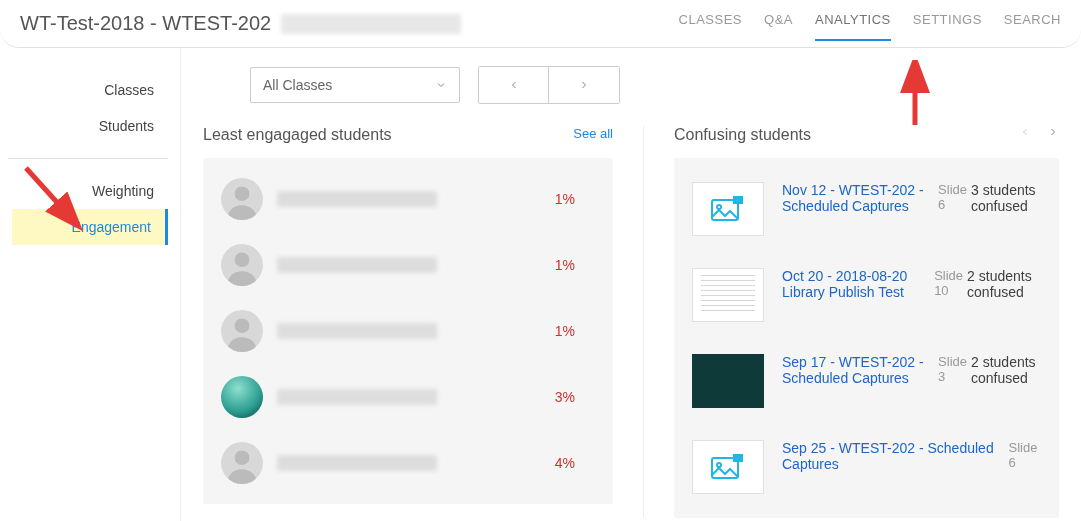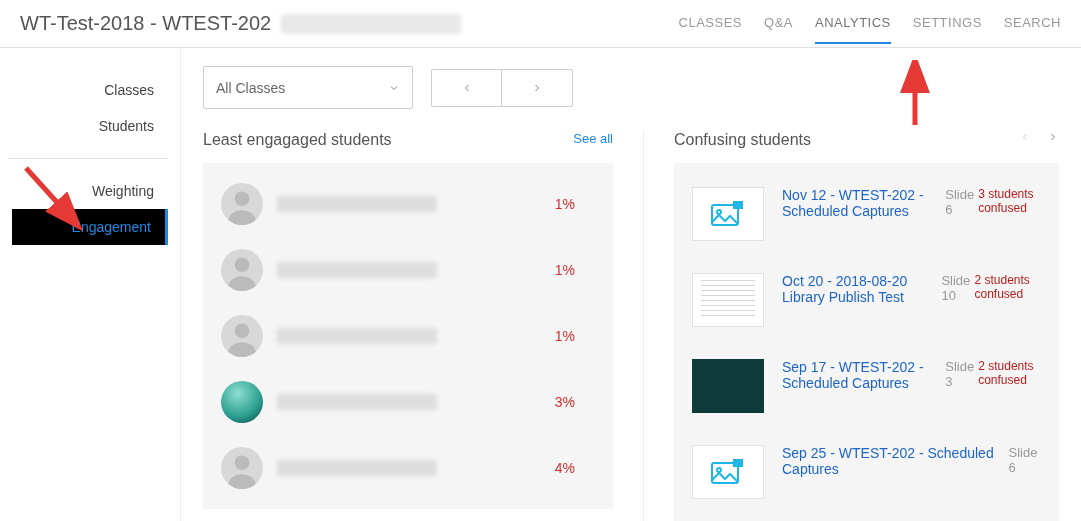--- a/index.html
+++ b/index.html
@@ -1,31 +1,31 @@
 <!DOCTYPE html>
 <html><head>
   <meta charset="utf-8">
   <style>
     * { box-sizing: border-box; margin: 0; padding: 0; }
     body { font-family: -apple-system, BlinkMacSystemFont, "Segoe UI", Arial, sans-serif; color: #333; background: #fff; font-size: 14px; }
-    .topbar { display: flex; align-items: center; justify-content: space-between; padding: 12px 20px; border-bottom: 1px solid #e0e0e0; }
+    .topbar { display: flex; align-items: flex-start; justify-content: space-between; padding: 12px 20px; border-bottom: 1px solid #e0e0e0; border-radius: 19px; }
     .title-area { display: flex; align-items: center; gap: 10px; }
     .page-title { font-size: 20px; color: #555; font-weight: 400; }
     .title-blur { width: 180px; height: 20px; background: #e8e8e8; filter: blur(2px); border-radius: 2px; }
     .topnav { display: flex; gap: 22px; align-items: center; }
     .topnav-item { color: #999; font-size: 13px; letter-spacing: 0.5px; cursor: pointer; padding-bottom: 12px; margin-bottom: -12px; border-bottom: 2px solid transparent; }
     .topnav-item.active { color: #737373; border-bottom-color: #1e88e5; }
     .container { display: flex; }
     .sidebar { width: 180px; padding: 24px 12px; display: flex; flex-direction: column; align-items: flex-end; }
     .side-item { padding: 10px 14px; color: #444; cursor: pointer; text-align: right; width: 100%; }
     .side-divider { height: 1px; background: #e0e0e0; width: 160px; margin: 14px 0; align-self: flex-end; }
-    .side-item.active { color: #1e88e5; border-right: 3px solid #1e88e5; background: #000000; }
+    .side-item.active { color: #1e88e5; border-right: 3px solid #1e88e5; background: #fef9c3; }
     .main { flex: 1; padding: 18px 22px; border-left: 1px solid #eee; display: flex; flex-direction: column; }
     .controls { display: flex; gap: 18px; align-items: center; margin-bottom: 22px; }
-    .select { width: 210px; height: 43px; border: 1px solid #ccc; border-radius: 2px; display: flex; align-items: center; justify-content: space-between; padding: 0 12px; cursor: pointer; color: #666; background: #fff; }
+    .select { width: 210px; height: 36px; border: 1px solid #ccc; border-radius: 2px; display: flex; align-items: center; justify-content: space-between; padding: 0 12px; cursor: pointer; color: #666; background: #fff; margin-left: 47px; }
     .pager { display: flex; border: 1px solid #ccc; border-radius: 2px; }
     .pager button { width: 70px; height: 36px; border: none; background: #fff; color: #888; cursor: pointer; display:flex;align-items:center;justify-content:center;}
     .pager button:first-child { border-right: 1px solid #ccc; }
     .columns { display: flex; gap: 30px; flex: 1; }
     .col-left { width: 410px; }
     .col-right { flex: 1; border-left: 1px solid #eee; padding-left: 30px; }
     .section-head { display: flex; justify-content: space-between; margin-bottom: 14px; }
     .section-title { font-size: 16px; color: #555; font-weight: 400; }
     .see-all { color: #1e88e5; font-size: 13px; cursor: pointer; }
     .cc-nav { display:flex; gap:16px; color:#bbb; }
@@ -37,21 +37,21 @@
     .name-blur { flex: 1; height: 16px; background: #ddd; filter: blur(2px); border-radius: 2px; max-width: 160px; }
     .percent { color: #d32f2f; font-weight: 400; width: 50px; text-align: right; margin-left:auto; margin-right: 20px;}
     .content-row { display: flex; gap: 18px; padding: 16px 14px; align-items: flex-start; }
     .thumb { width: 72px; height: 54px; background: #fff; border: 1px solid #e0e0e0; display:flex;align-items:center;justify-content:center; flex-shrink:0;}
     .thumb.dark { background: #0f3a3a; border: none; }
     .thumb.doc { background: #fff; position: relative; }
     .thumb.doc::after { content:""; position:absolute; top:6px; left:8px; right:8px; bottom:6px; background: repeating-linear-gradient(#bbb 0 1px, transparent 1px 5px); opacity:0.6;}
     .content-info { display: flex; flex-direction: row; gap: 4px; }
     .content-title { color: #1e65c8; font-size: 14px; cursor: pointer; }
     .content-slide { color: #999; font-size: 13px; }
-    .content-confused { color: #b91c1c; font-size: 12px; }
+    .content-confused { color: #404040; font-size: 14px; }
     .arrow-red { position: absolute; pointer-events: none; }
     .arrow-red.a1 { top: 60px; left: 900px; }
     .arrow-red.a2 { top: 160px; left: 18px; }
     .chev { width:12px;height:12px; }
   </style>
 </head>
 <body>
 
 <div class="topbar">
   <div class="title-area">

